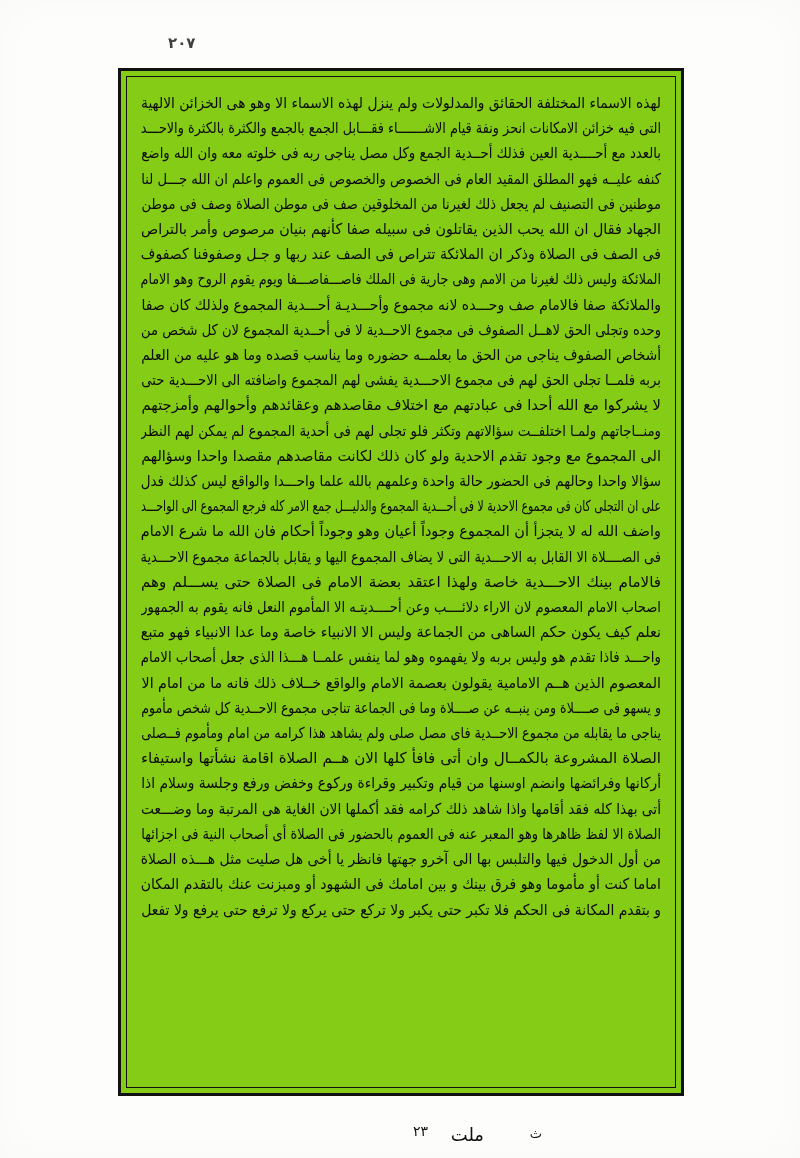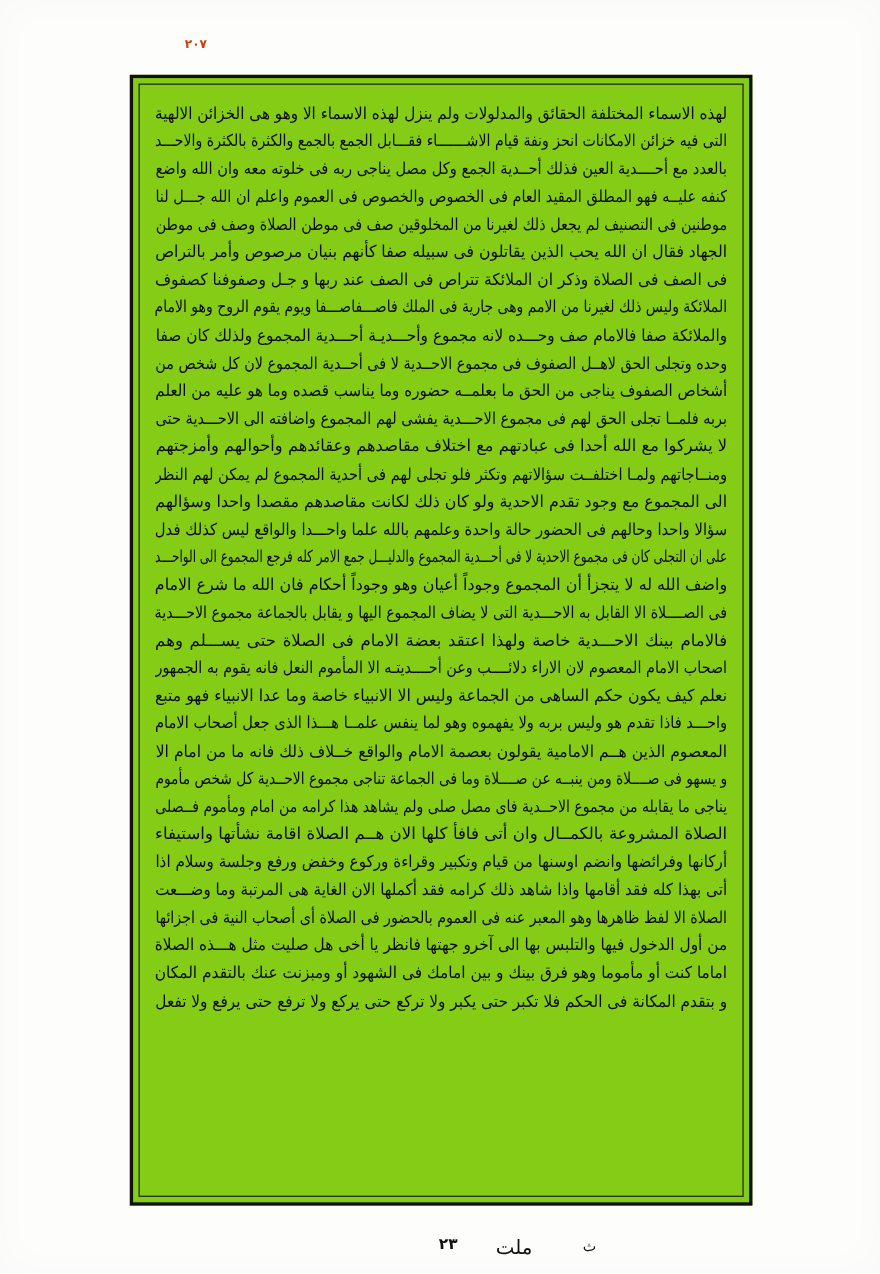--- a/index.html
+++ b/index.html
@@ -20,23 +20,23 @@
     inset: 0;
     background: #fdfdfb;
   }
 
   
   .folio {
     position: absolute;
     top: 34px;
     left: 168px;
     font-family: "DejaVu Sans", sans-serif;
-    font-size: 11px;
+    font-size: 15px;
     font-weight: bold;
-    color: #c2410c;
+    color: #404040;
     letter-spacing: 1px;
     direction: rtl;
   }
 
   
   .frame-outer {
     position: absolute;
     top: 68px;
     left: 118px;
     width: 566px;
@@ -98,24 +98,24 @@
     font-size: 13px;
   }
   .footer .quire-mark {
     position: absolute;
     right: 200px;
     top: 0px;
     font-size: 18px;
   }
   .footer .signature-num {
     position: absolute;
-    right: 268px;
+    right: 256px;
     top: -1px;
     font-size: 14px;
-    font-weight: bold;
+    font-weight: normal;
   }
 
   
   .edge-shadow {
     position: absolute;
     inset: 0;
     pointer-events: none;
     box-shadow: inset 0 0 40px rgba(0,0,0,0.02);
   }
 </style>

